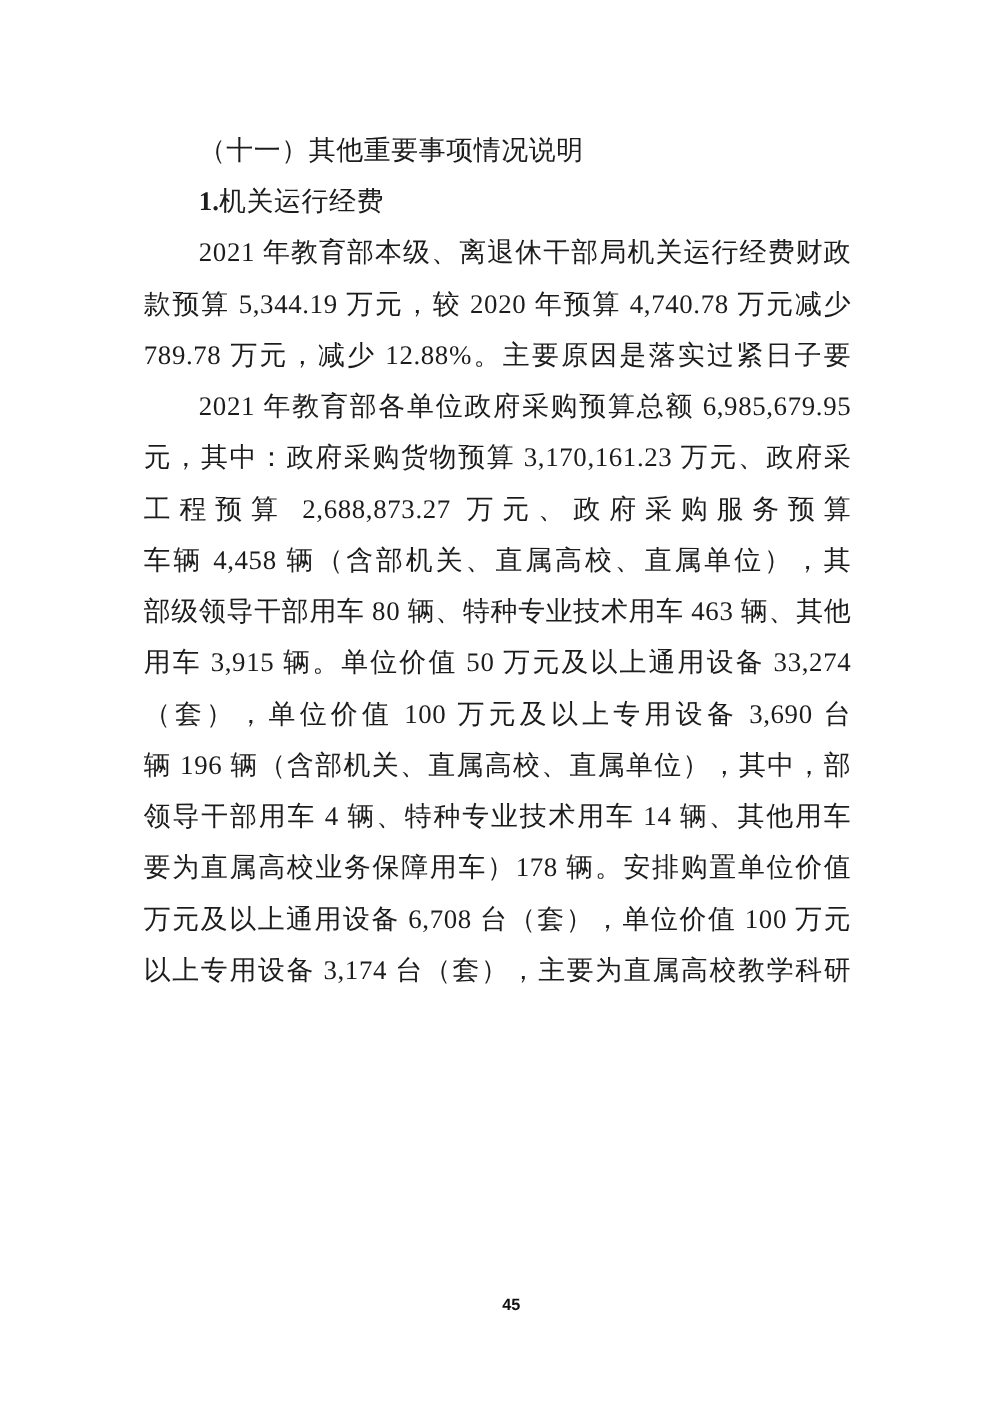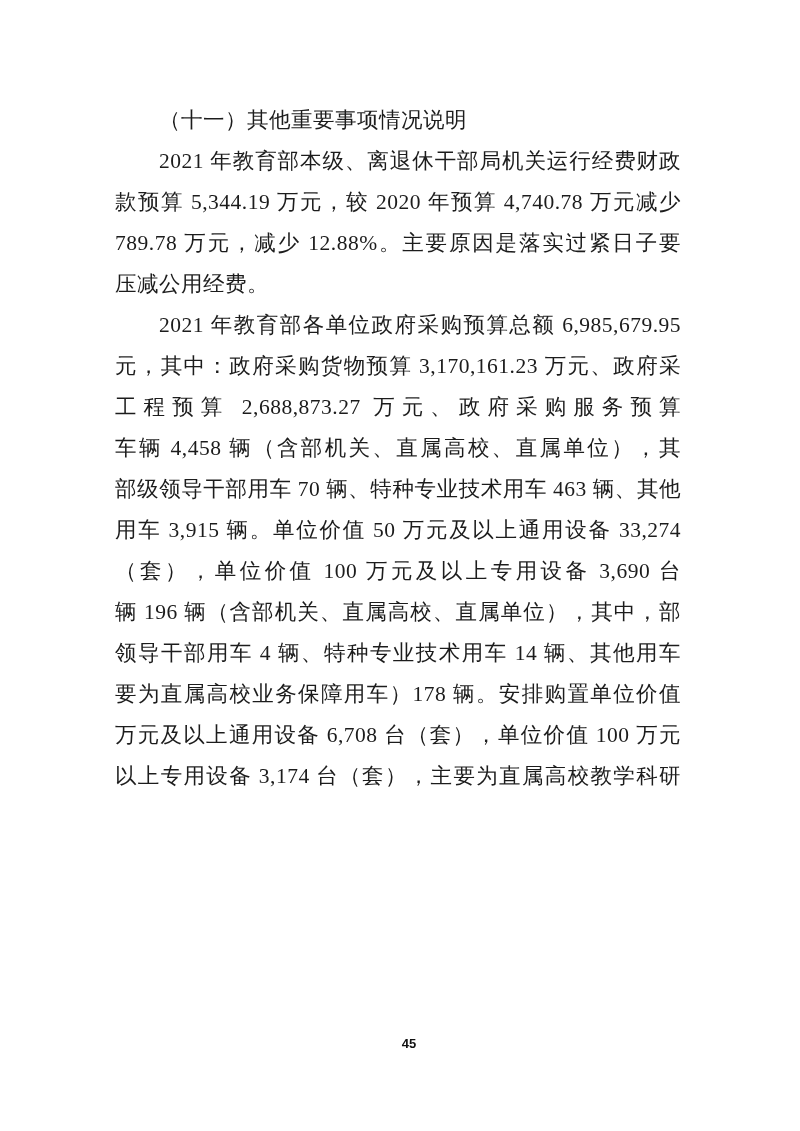--- a/index.html
+++ b/index.html
@@ -58,29 +58,29 @@
     color: #111;
     transform: translateX(9px);
   }
 </style>
 </head>
 <body>
 
 <div class="page">
   <div class="content">
       <div class="line indent">（十一）其他重要事项情况说明</div>
+      <div class="line indent"><b>1.</b>机关运行经费</div>
       <div class="line indent justify">2021 年教育部本级、离退休干部局机关运行经费财政拨</div>
       <div class="line justify">款预算 5,344.19 万元，较 2020 年预算 4,740.78 万元减少</div>
       <div class="line justify">789.78 万元，减少 12.88%。主要原因是落实过紧日子要求，</div>
-      <div class="line">压减公用经费。</div>
       <div class="line indent justify">2021 年教育部各单位政府采购预算总额 6,985,679.95 万</div>
       <div class="line justify">元，其中：政府采购货物预算 3,170,161.23 万元、政府采购</div>
       <div class="line justify">工程预算 2,688,873.27 万元、政府采购服务预算 1,126,645.45</div>
       <div class="line justify">车辆 4,458 辆（含部机关、直属高校、直属单位），其中，</div>
-      <div class="line justify">部级领导干部用车 70 辆、特种专业技术用车 463 辆、其他</div>
+      <div class="line justify">部级领导干部用车 80 辆、特种专业技术用车 463 辆、其他</div>
       <div class="line justify">用车 3,915 辆。单位价值 50 万元及以上通用设备 33,274 台</div>
       <div class="line justify">（套），单位价值 100 万元及以上专用设备 3,690 台（套）。</div>
       <div class="line justify">辆 196 辆（含部机关、直属高校、直属单位），其中，部级</div>
       <div class="line justify">领导干部用车 4 辆、特种专业技术用车 14 辆、其他用车（主</div>
       <div class="line justify">要为直属高校业务保障用车）178 辆。安排购置单位价值 50</div>
       <div class="line justify">万元及以上通用设备 6,708 台（套），单位价值 100 万元及</div>
       <div class="line justify">以上专用设备 3,174 台（套），主要为直属高校教学科研实</div>
     </div>
   <div class="page-number">45</div>
 </div>

